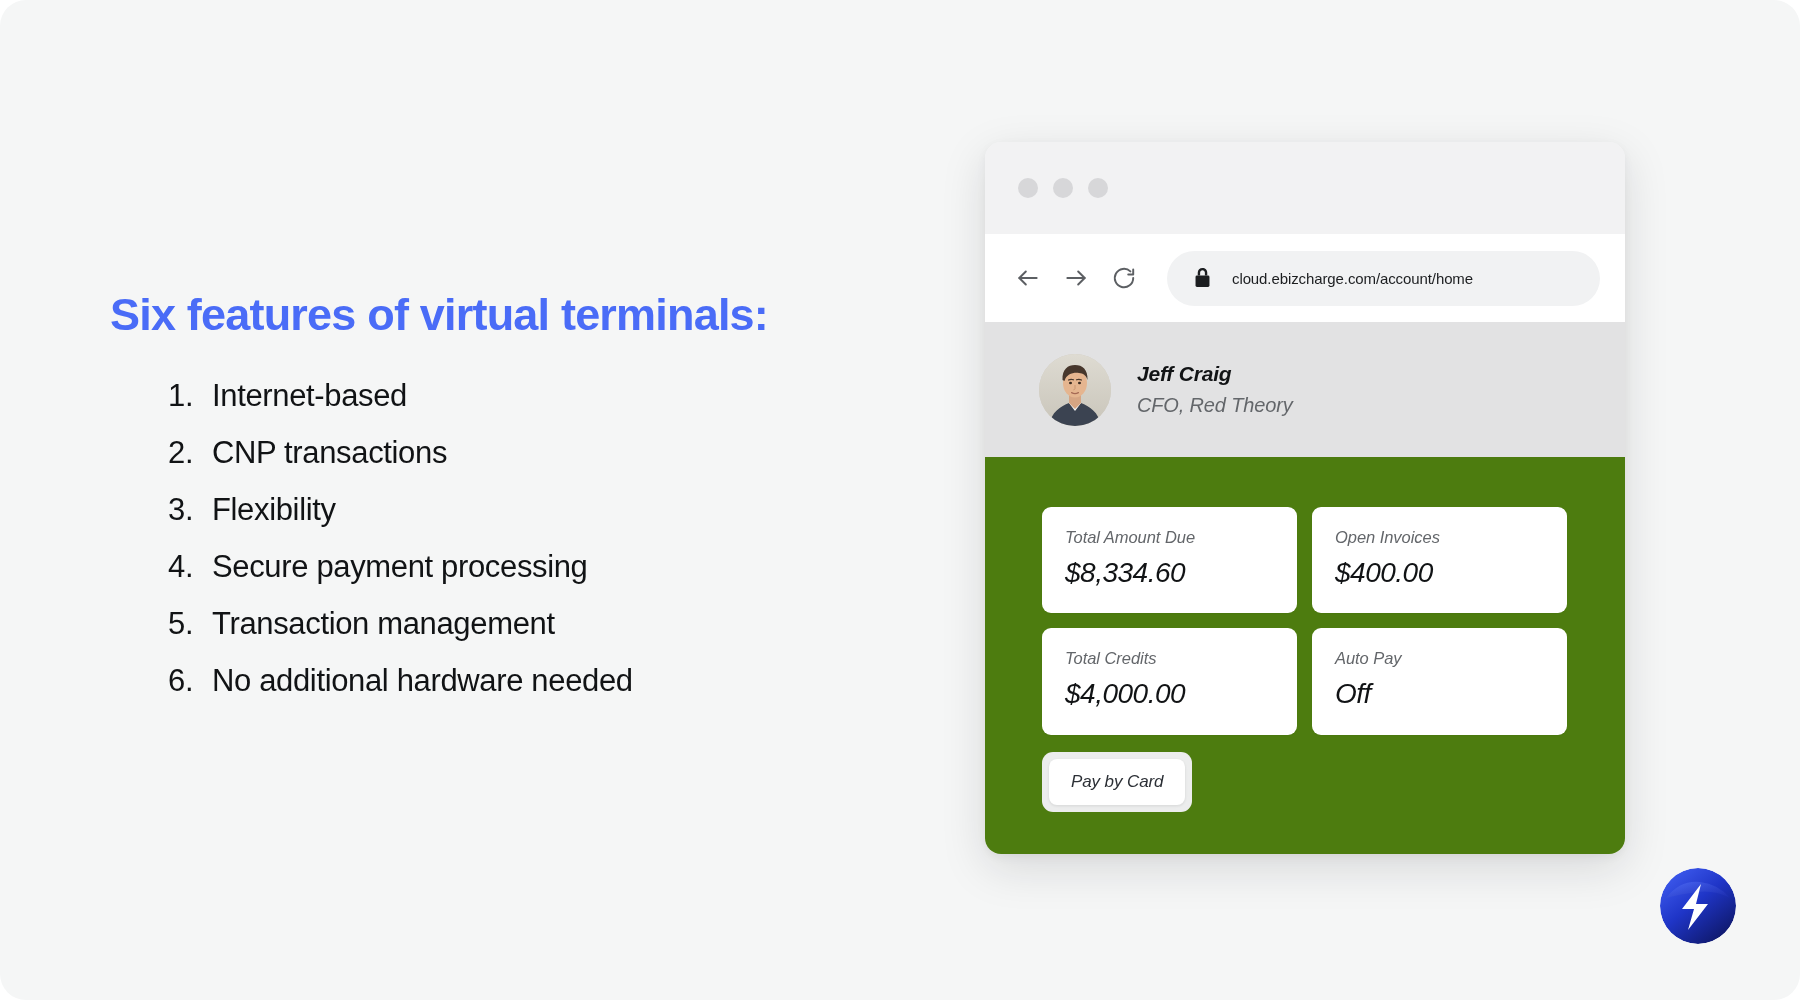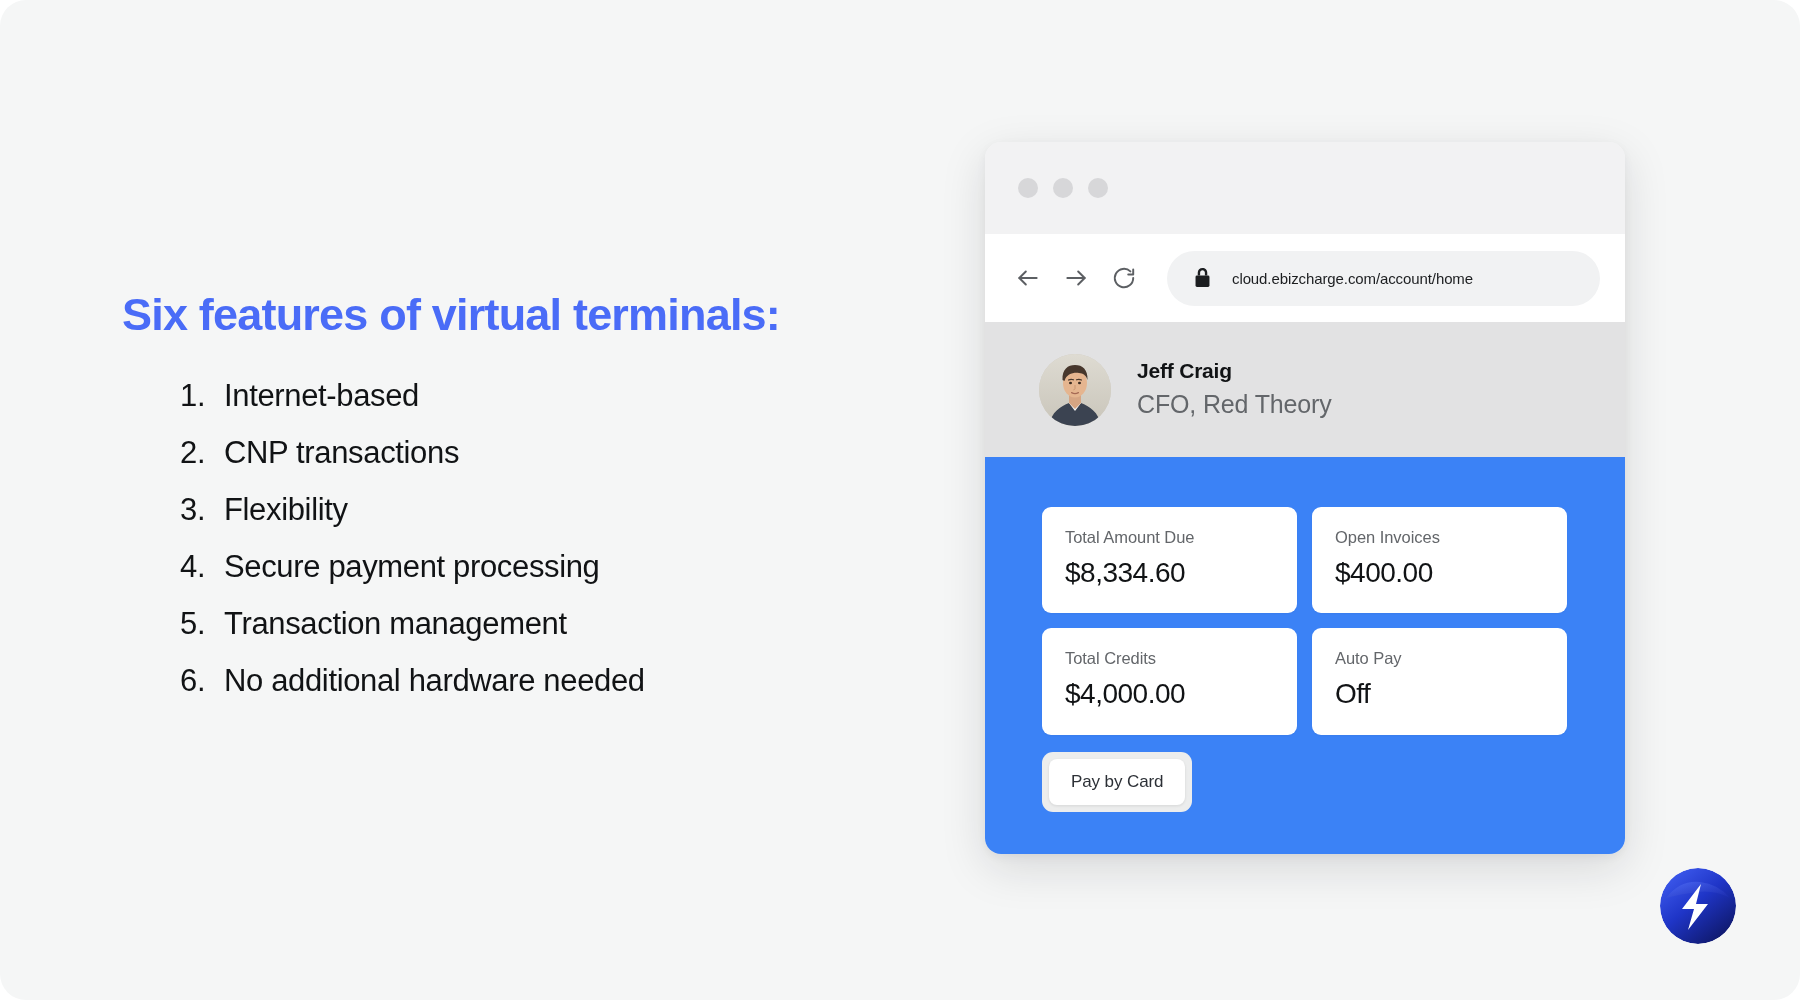--- a/index.html
+++ b/index.html
@@ -23,21 +23,21 @@
     width: 1800px;
     height: 1000px;
     background: #f5f6f6;
     border-radius: 26px;
     overflow: hidden;
   }
 
   
   #left-col {
     position: absolute;
-    left: 122px;
+    left: 110px;
     top: 290px;
     width: 790px;
   }
 
   #page-title {
     font-size: 45px;
     font-weight: 700;
     letter-spacing: -0.8px;
     color: #4a6cf7;
     line-height: 1.12;
@@ -134,23 +134,24 @@
   #lock-icon svg { width: 100%; height: 100%; display: block; }
   #url-text {
     font-size: 15px;
     color: #1c1e20;
     letter-spacing: -0.1px;
     white-space: nowrap;
   }
 
   
   #page-body {
-    background: #3b82f6;
+    background: #4d7c0f;
     height: calc(100% - 180px);
     position: relative;
+    font-style: italic;
   }
 
   
   #profile-band {
     height: 135px;
     background: #e2e2e3;
     display: flex;
     align-items: center;
     padding-left: 54px;
     gap: 26px;
@@ -167,21 +168,21 @@
   #avatar svg { width: 100%; height: 100%; display: block; }
 
   #profile-name {
     font-size: 21px;
     font-weight: 700;
     color: #111315;
     letter-spacing: -0.2px;
     line-height: 1.35;
   }
   #profile-role {
-    font-size: 25px;
+    font-size: 20px;
     color: #63666a;
     letter-spacing: -0.15px;
     line-height: 1.35;
     margin-top: 3px;
   }
 
   
   #stats-grid {
     margin: 50px 0 0 0;
     padding: 0 58px 0 57px;

